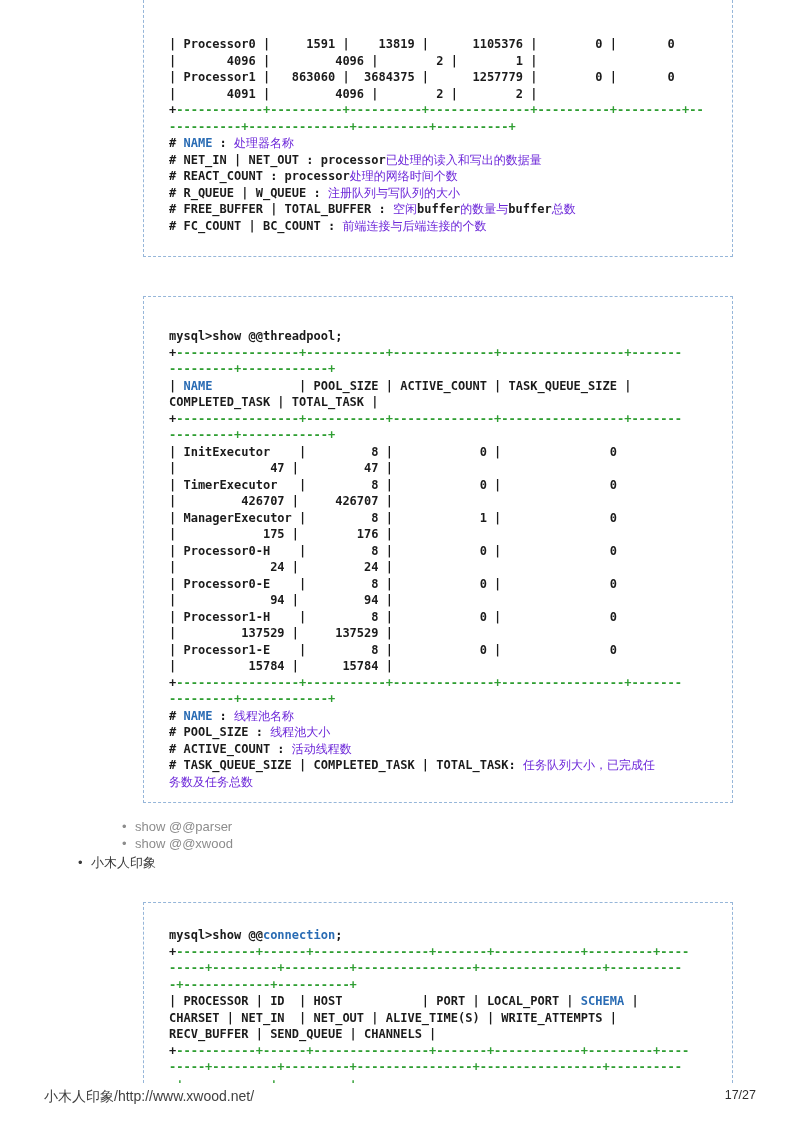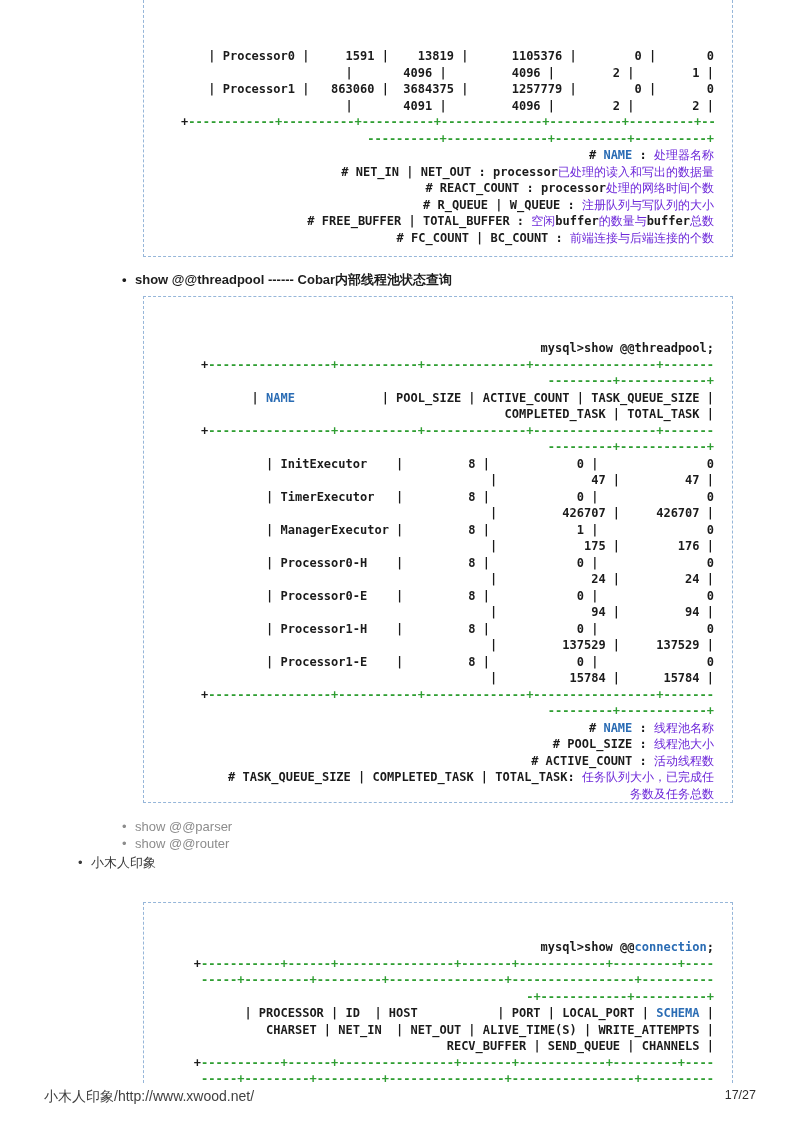--- a/index.html
+++ b/index.html
@@ -8,22 +8,22 @@
     overflow:hidden; font-family:"Liberation Sans", sans-serif;
   }
   .codebox {
     position:absolute; left:143px; width:590px; box-sizing:border-box;
     border:1px dashed #96b6d9; background:#ffffff; overflow:hidden;
   }
   .box1 { top:0; height:257px; border-top:none; padding:36px 6px 0 25px; }
   .box2 { top:296px; height:507px; padding:31px 6px 0 25px; }
   .box3 { top:902px; height:181px; border-bottom:none; padding:24px 6px 0 25px; }
   .codebox pre {
-    margin:12px; font-family:"DejaVu Sans Mono", monospace;
-    font-size:12px; font-weight:600;text-align:right;
+    margin:0; font-family:"DejaVu Sans Mono", monospace;
+    font-size:12px; font-weight:600;
   }
   .code-line { white-space:pre; height:16.5px; line-height:16.5px; }
   .c-t  { color:#1b1b1b; }
   .c-kw { color:#2a6cb4; }
   .c-g  { color:#2f9e32; }
   .c-zh { font-family:Liberation Serif, serif; font-weight:400; font-size:12px; color:#6d28d9; }
   .bullet {
     position:absolute; font-size:13px; line-height:16px; white-space:nowrap;
   }
   .bullet .dot { display:inline-block; width:13px; }
@@ -37,34 +37,31 @@
 </style>
 </head>
 <body>
 
 <div class="page">
 
   <div class="codebox box1">
     <pre><div class="code-line"><span class="c-t">| Processor0 |     1591 |    13819 |      1105376 |        0 |       0</span></div><div class="code-line"><span class="c-t">|       4096 |         4096 |        2 |        1 |</span></div><div class="code-line"><span class="c-t">| Processor1 |   863060 |  3684375 |      1257779 |        0 |       0</span></div><div class="code-line"><span class="c-t">|       4091 |         4096 |        2 |        2 |</span></div><div class="code-line"><span class="c-t">+</span><span class="c-g">------------+----------+----------+--------------+----------+---------+--</span></div><div class="code-line"><span class="c-g">----------+--------------+----------+----------+</span></div><div class="code-line"><span class="c-t"># </span><span class="c-kw">NAME</span><span class="c-t"> : </span><span class="c-zh">处理器名称</span></div><div class="code-line"><span class="c-t"># NET_IN | NET_OUT : processor</span><span class="c-zh">已处理的读入和写出的数据量</span></div><div class="code-line"><span class="c-t"># REACT_COUNT : processor</span><span class="c-zh">处理的网络时间个数</span></div><div class="code-line"><span class="c-t"># R_QUEUE | W_QUEUE : </span><span class="c-zh">注册队列与写队列的大小</span></div><div class="code-line"><span class="c-t"># FREE_BUFFER | TOTAL_BUFFER : </span><span class="c-zh">空闲</span><span class="c-t">buffer</span><span class="c-zh">的数量与</span><span class="c-t">buffer</span><span class="c-zh">总数</span></div><div class="code-line"><span class="c-t"># FC_COUNT | BC_COUNT : </span><span class="c-zh">前端连接与后端连接的个数</span></div></pre>
   </div>
 
-  <div class="bullet b-threadpool">
-    <span class="dot">•</span><span>show @@threadpool ------ Cobar内部线程池状态查询</span>
-  </div>
 
   <div class="codebox box2">
     <pre><div class="code-line"><span class="c-t">mysql&gt;show @@threadpool;</span></div><div class="code-line"><span class="c-t">+</span><span class="c-g">-----------------+-----------+--------------+-----------------+-------</span></div><div class="code-line"><span class="c-g">---------+------------+</span></div><div class="code-line"><span class="c-t">| </span><span class="c-kw">NAME</span><span class="c-t">            | POOL_SIZE | ACTIVE_COUNT | TASK_QUEUE_SIZE |</span></div><div class="code-line"><span class="c-t">COMPLETED_TASK | TOTAL_TASK |</span></div><div class="code-line"><span class="c-t">+</span><span class="c-g">-----------------+-----------+--------------+-----------------+-------</span></div><div class="code-line"><span class="c-g">---------+------------+</span></div><div class="code-line"><span class="c-t">| InitExecutor    |         8 |            0 |               0</span></div><div class="code-line"><span class="c-t">|             47 |         47 |</span></div><div class="code-line"><span class="c-t">| TimerExecutor   |         8 |            0 |               0</span></div><div class="code-line"><span class="c-t">|         426707 |     426707 |</span></div><div class="code-line"><span class="c-t">| ManagerExecutor |         8 |            1 |               0</span></div><div class="code-line"><span class="c-t">|            175 |        176 |</span></div><div class="code-line"><span class="c-t">| Processor0-H    |         8 |            0 |               0</span></div><div class="code-line"><span class="c-t">|             24 |         24 |</span></div><div class="code-line"><span class="c-t">| Processor0-E    |         8 |            0 |               0</span></div><div class="code-line"><span class="c-t">|             94 |         94 |</span></div><div class="code-line"><span class="c-t">| Processor1-H    |         8 |            0 |               0</span></div><div class="code-line"><span class="c-t">|         137529 |     137529 |</span></div><div class="code-line"><span class="c-t">| Processor1-E    |         8 |            0 |               0</span></div><div class="code-line"><span class="c-t">|          15784 |      15784 |</span></div><div class="code-line"><span class="c-t">+</span><span class="c-g">-----------------+-----------+--------------+-----------------+-------</span></div><div class="code-line"><span class="c-g">---------+------------+</span></div><div class="code-line"><span class="c-t"># </span><span class="c-kw">NAME</span><span class="c-t"> : </span><span class="c-zh">线程池名称</span></div><div class="code-line"><span class="c-t"># POOL_SIZE : </span><span class="c-zh">线程池大小</span></div><div class="code-line"><span class="c-t"># ACTIVE_COUNT : </span><span class="c-zh">活动线程数</span></div><div class="code-line"><span class="c-t"># TASK_QUEUE_SIZE | COMPLETED_TASK | TOTAL_TASK: </span><span class="c-zh">任务队列大小，已完成任</span></div><div class="code-line"><span class="c-zh">务数及任务总数</span></div></pre>
   </div>
 
   <div class="bullet b-parser">
     <span class="dot">•</span><span>show @@parser</span>
   </div>
 
   <div class="bullet b-router">
-    <span class="dot">•</span><span>show @@router</span>
+    <span class="dot">•</span><span>show @@xwood</span>
   </div>
 
   <div class="bullet b-section">
     <span class="dot">•</span><span>小木人印象</span>
   </div>
 
 
   <div class="codebox box3">
     <pre><div class="code-line"><span class="c-t">mysql&gt;show @@</span><span class="c-kw">connection</span><span class="c-t">;</span></div><div class="code-line"><span class="c-t">+</span><span class="c-g">-----------+------+----------------+-------+------------+---------+----</span></div><div class="code-line"><span class="c-g">-----+---------+---------+----------------+-----------------+----------</span></div><div class="code-line"><span class="c-g">-+------------+----------+</span></div><div class="code-line"><span class="c-t">| PROCESSOR | ID  | HOST           | PORT | LOCAL_PORT | </span><span class="c-kw">SCHEMA</span><span class="c-t"> |</span></div><div class="code-line"><span class="c-t">CHARSET | NET_IN  | NET_OUT | ALIVE_TIME(S) | WRITE_ATTEMPTS |</span></div><div class="code-line"><span class="c-t">RECV_BUFFER | SEND_QUEUE | CHANNELS |</span></div><div class="code-line"><span class="c-t">+</span><span class="c-g">-----------+------+----------------+-------+------------+---------+----</span></div><div class="code-line"><span class="c-g">-----+---------+---------+----------------+-----------------+----------</span></div><div class="code-line"><span class="c-g">-+------------+----------+</span></div></pre>
   </div>

